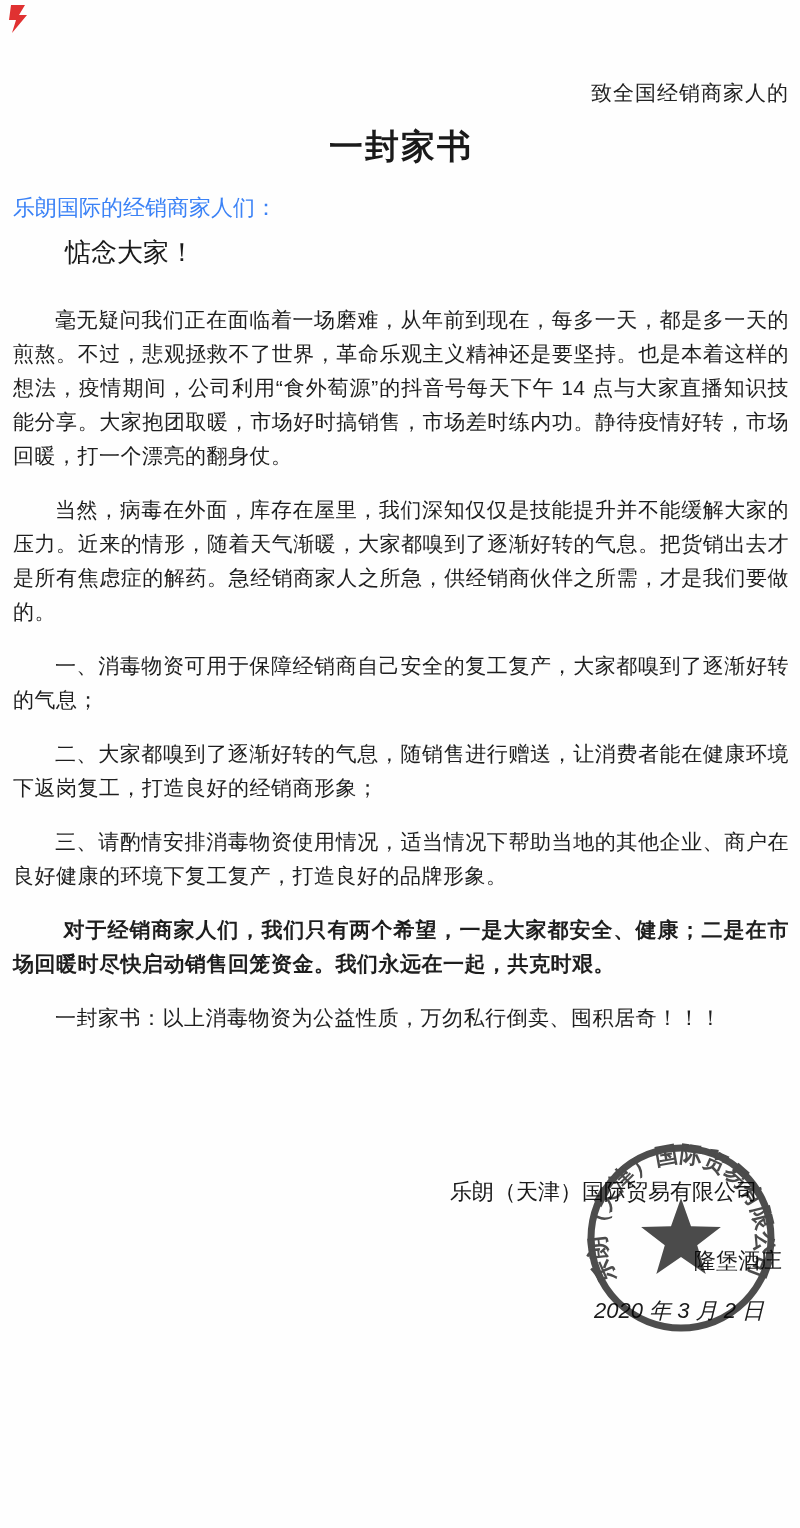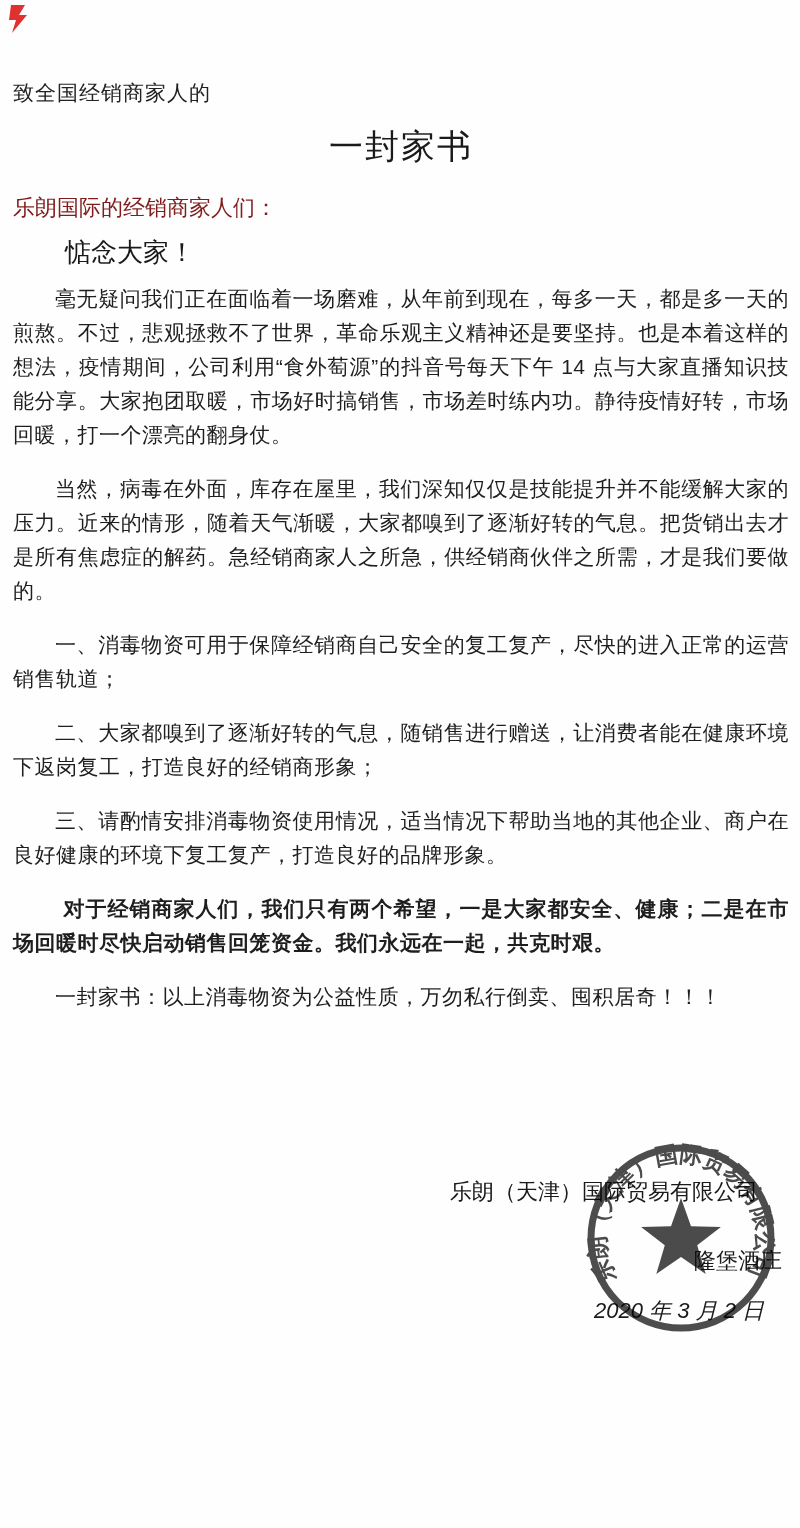--- a/index.html
+++ b/index.html
@@ -18,55 +18,55 @@
   }
   .red-mark {
     position: absolute; left: 8px; top: 5px;
     width: 20px; height: 28px;
   }
   .content {
     position: relative;
     padding: 80px 11px 0 13px;
   }
   .heading-small {
-    text-align: left;
+    text-align: right;
     font-size: 21px; line-height: 25px;
     font-weight: 400;
     letter-spacing: 1px;
     color: #222;
   }
   .heading-large {
     text-align: center;
     font-size: 34px; line-height: 46px;
     margin-top: 18px;
-    font-weight: 400;
+    font-weight: 700;
     letter-spacing: 2px;
     color: #1a1a1a;
   }
   .salutation {
     margin-top: 24px;
     font-size: 22px; line-height: 30px;
-    color: #7f1d1d;
+    color: #3b82f6;
   }
   .greeting {
     margin-top: 14px;
     font-size: 26px; line-height: 30px;
     text-indent: 2em;
     color: #1a1a1a;
   }
   .para {
     font-size: 21px;
     line-height: 34px;
     text-align: justify;
     text-indent: 2em;
     margin-bottom: 20px;
     letter-spacing: 0.5px;
     color: #1e1e1e;
   }
-  .para.first { margin-top: 15px; }
+  .para.first { margin-top: 36px; }
   .para.closing { text-indent: 2.4em; font-weight: bold; }
   .sig-block {
     position: absolute;
     top: 1178px; right: 12px;
     text-align: right;
     font-size: 22px;
     color: #1a1a1a;
     width: 480px;
   }
   .sig-line { line-height: 28px; }
@@ -92,21 +92,21 @@
 
   <div class="content">
     <div class="heading-small">致全国经销商家人的</div>
     <div class="heading-large">一封家书</div>
     <div class="salutation">乐朗国际的经销商家人们：</div>
     <div class="greeting">惦念大家！</div>
 
     <p class="para first">毫无疑问我们正在面临着一场磨难，从年前到现在，每多一天，都是多一天的煎熬。不过，悲观拯救不了世界，革命乐观主义精神还是要坚持。也是本着这样的想法，疫情期间，公司利用“食外萄源”的抖音号每天下午 14 点与大家直播知识技能分享。大家抱团取暖，市场好时搞销售，市场差时练内功。静待疫情好转，市场回暖，打一个漂亮的翻身仗。</p>
     <p class="para">当然，病毒在外面，库存在屋里，我们深知仅仅是技能提升并不能缓解大家的压力。近来的情形，随着天气渐暖，大家都嗅到了逐渐好转的气息。把货销出去才是所有焦虑症的解药。急经销商家人之所急，供经销商伙伴之所需，才是我们要做的。</p>
 
-    <p class="para">一、消毒物资可用于保障经销商自己安全的复工复产，尽快的进入正常的运营销售轨道；</p>
+    <p class="para">一、消毒物资可用于保障经销商自己安全的复工复产，大家都嗅到了逐渐好转的气息；</p>
     <p class="para">二、大家都嗅到了逐渐好转的气息，随销售进行赠送，让消费者能在健康环境下返岗复工，打造良好的经销商形象；</p>
     <p class="para">三、请酌情安排消毒物资使用情况，适当情况下帮助当地的其他企业、商户在良好健康的环境下复工复产，打造良好的品牌形象。</p>
 
     <p class="para closing">对于经销商家人们，我们只有两个希望，一是大家都安全、健康；二是在市场回暖时尽快启动销售回笼资金。我们永远在一起，共克时艰。</p>
     <p class="para">一封家书：以上消毒物资为公益性质，万勿私行倒卖、囤积居奇！！！</p>
   </div>
 
   <div class="sig-block">
     <div class="sig-line sig-company">乐朗（天津）国际贸易有限公司</div>
     <div class="sig-line sig-winery">隆堡酒庄</div>

